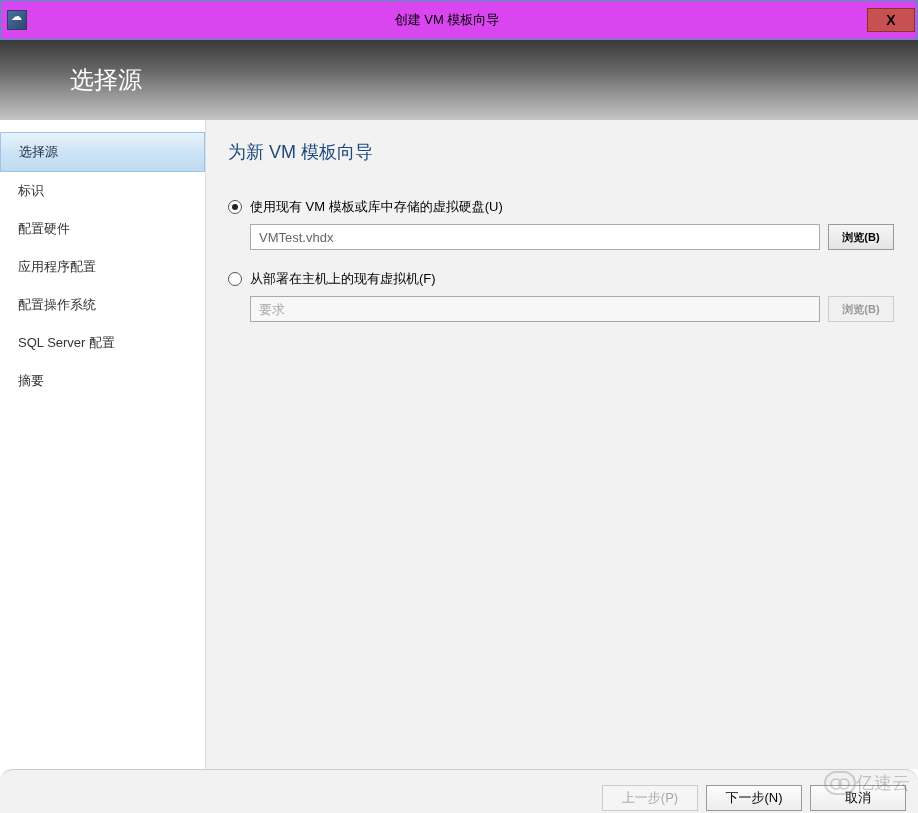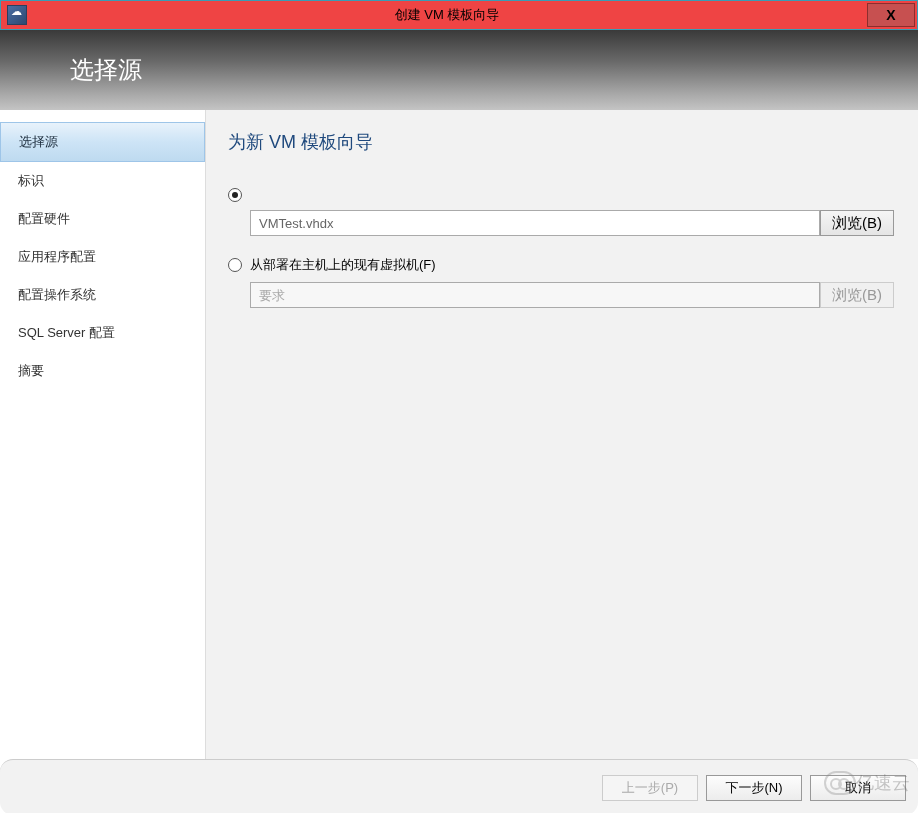--- a/index.html
+++ b/index.html
@@ -6,22 +6,22 @@
     body {
       font-family: "Microsoft YaHei", "Segoe UI", Tahoma, sans-serif;
       font-size: 13px;
       background: #fff;
       width: 918px;
       height: 813px;
       overflow: hidden;
       position: relative;
     }
     .titlebar {
-      height: 30px;
-      background: #ef4444;
+      height: 40px;
+      background: #d946ef;
       display: flex;
       align-items: center;
       position: relative;
       border: 1px solid #3a9cb5;
     }
     .titlebar-icon {
       width: 20px;
       height: 20px;
       margin-left: 6px;
       background: linear-gradient(135deg, #4a6fa5, #2d4870);
@@ -125,46 +125,47 @@
       height: 6px;
       border-radius: 50%;
       background: #222;
     }
     .option-label {
       color: #000;
       font-size: 13px;
     }
     .input-row {
       display: flex;
-      gap: 0;
+      gap: 8px;
       margin: 0 0 20px 22px;
     }
     .text-input {
       flex: 1;
       height: 26px;
       border: 1px solid #aaa;
       background: #fff;
       padding: 0 8px;
       font-size: 13px;
       color: #666;
       max-width: 570px;
     }
     .text-input.disabled {
       background: #f7f7f7;
       color: #14532d;
     }
     .text-input::placeholder { color: #aaa; }
     .browse-btn {
-      width: 74px;
+      width: 66px;
       height: 26px;
       background: linear-gradient(#f5f5f5, #e5e5e5);
       border: 1px solid #999;
-      font-size: 15px;
+      font-size: 11px;
       cursor: pointer;
       flex-shrink: 0;
+      font-weight: bold;
     }
     .browse-btn:disabled {
       color: #999;
       background: #f0f0f0;
       cursor: default;
       border-color: #ccc;
     }
     .footer {
       height: 56px;
       border-top: 1px solid #ccc;
@@ -255,20 +256,21 @@
     <div class="sidebar-item">
       <span>摘要</span>
     </div>
   </div>
 
   <div class="main">
     <div class="main-title">为新 VM 模板向导</div>
 
     <div class="option-row">
       <span class="radio checked"></span>
+      <span class="option-label">使用现有 VM 模板或库中存储的虚拟硬盘(U)</span>
     </div>
     <div class="input-row">
       <input type="text" class="text-input" readonly="" value="VMTest.vhdx" style="">
       <button class="browse-btn">浏览(B)</button>
     </div>
 
     <div class="option-row">
       <span class="radio"></span>
       <span class="option-label">从部署在主机上的现有虚拟机(F)</span>
     </div>

